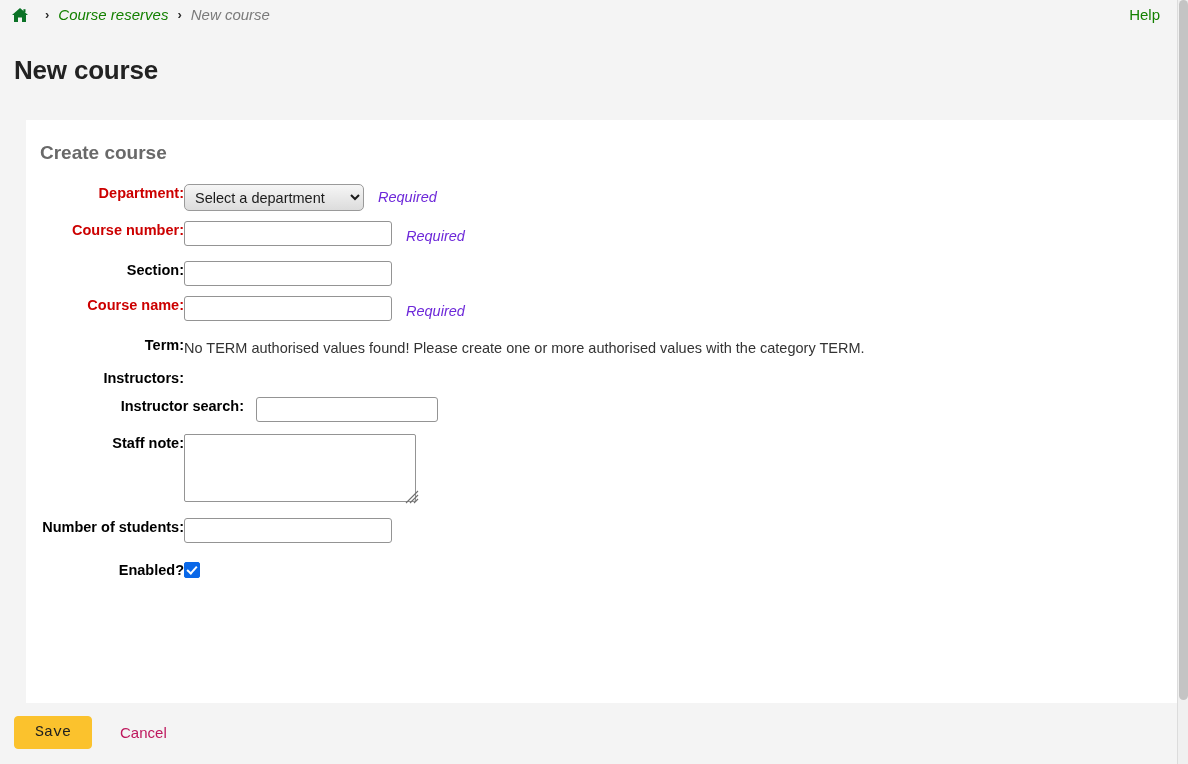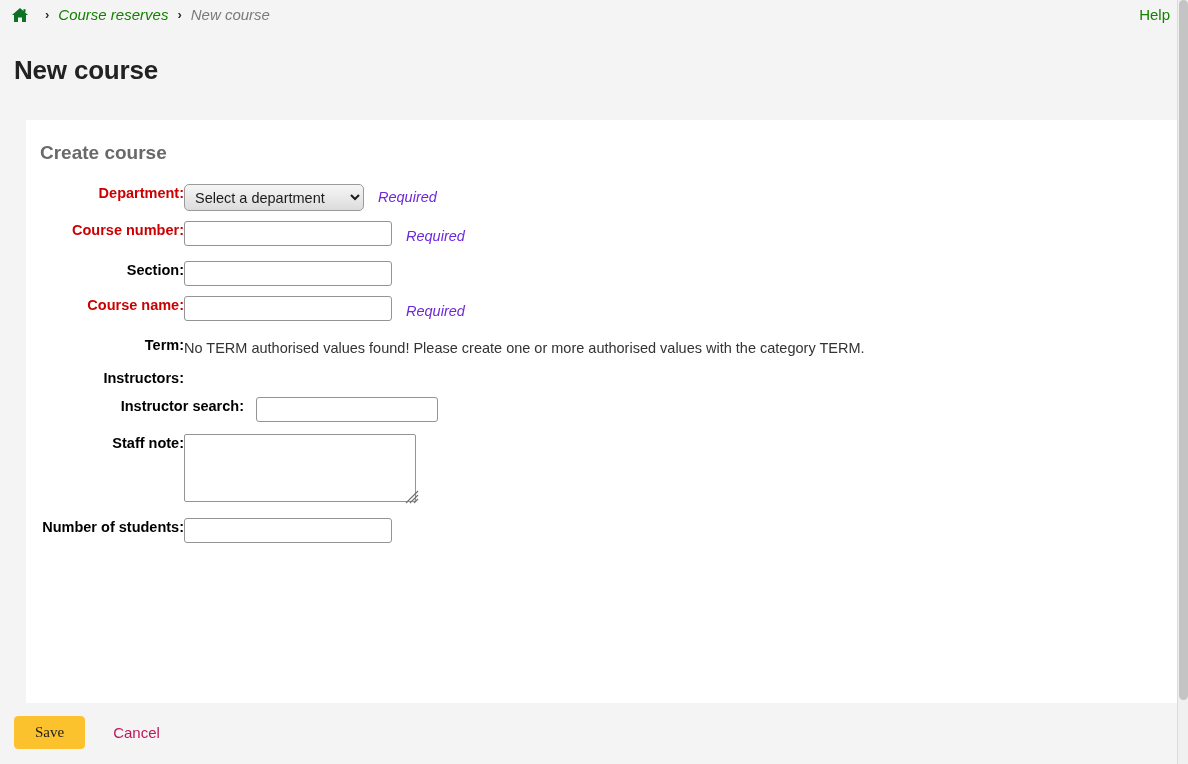--- a/index.html
+++ b/index.html
@@ -53,21 +53,21 @@
     color: #7a7a7a;
     font-style: italic;
     font-size: 15px;
   }
   .help-link {
     margin-left: auto;
     color: #138000;
     font-size: 15px;
     text-decoration: none;
     cursor: pointer;
-    padding-right: 6px;
+    padding-right: 16px;
   }
 
   
   .page-title {
     margin: 0;
     padding: 26px 0 0 14px;
     font-size: 26px;
     font-weight: bold;
     color: #222;
     letter-spacing: -0.2px;
@@ -249,21 +249,21 @@
     left: 14px;
     top: 716px;
     display: flex;
     align-items: center;
   }
   .btn-save {
     background: #fbc22d;
     border: 1px solid #fbc22d;
     border-radius: 4px;
     color: #1f1f1f;
-    font-family: Liberation Serif, serif;
+    font-family: Liberation Mono, monospace;
     font-size: 15px;
     padding: 8px 20px;
     cursor: pointer;
     line-height: 1;
   }
   .cancel-link {
     margin-left: 28px;
     color: #be185d;
     font-size: 15px;
     text-decoration: none;
@@ -383,20 +383,26 @@
     </div>
 
 
     <div class="row" style="margin-bottom:18px;">
       <div class="lbl">Number of students:</div>
       <div class="ctl">
         <input type="text" class="txt" value="" style="">
       </div>
     </div>
 
+    <div class="row">
+      <div class="lbl">Enabled?</div>
+      <div class="ctl">
+        <input type="checkbox" class="cb" checked="" style="">
+      </div>
+    </div>
 
   </div>
 </div>
 
 <div class="actions">
   <button class="btn-save">Save</button>
   <a class="cancel-link" href="#">Cancel</a>
 </div>
 
 <div class="scrollbar">

